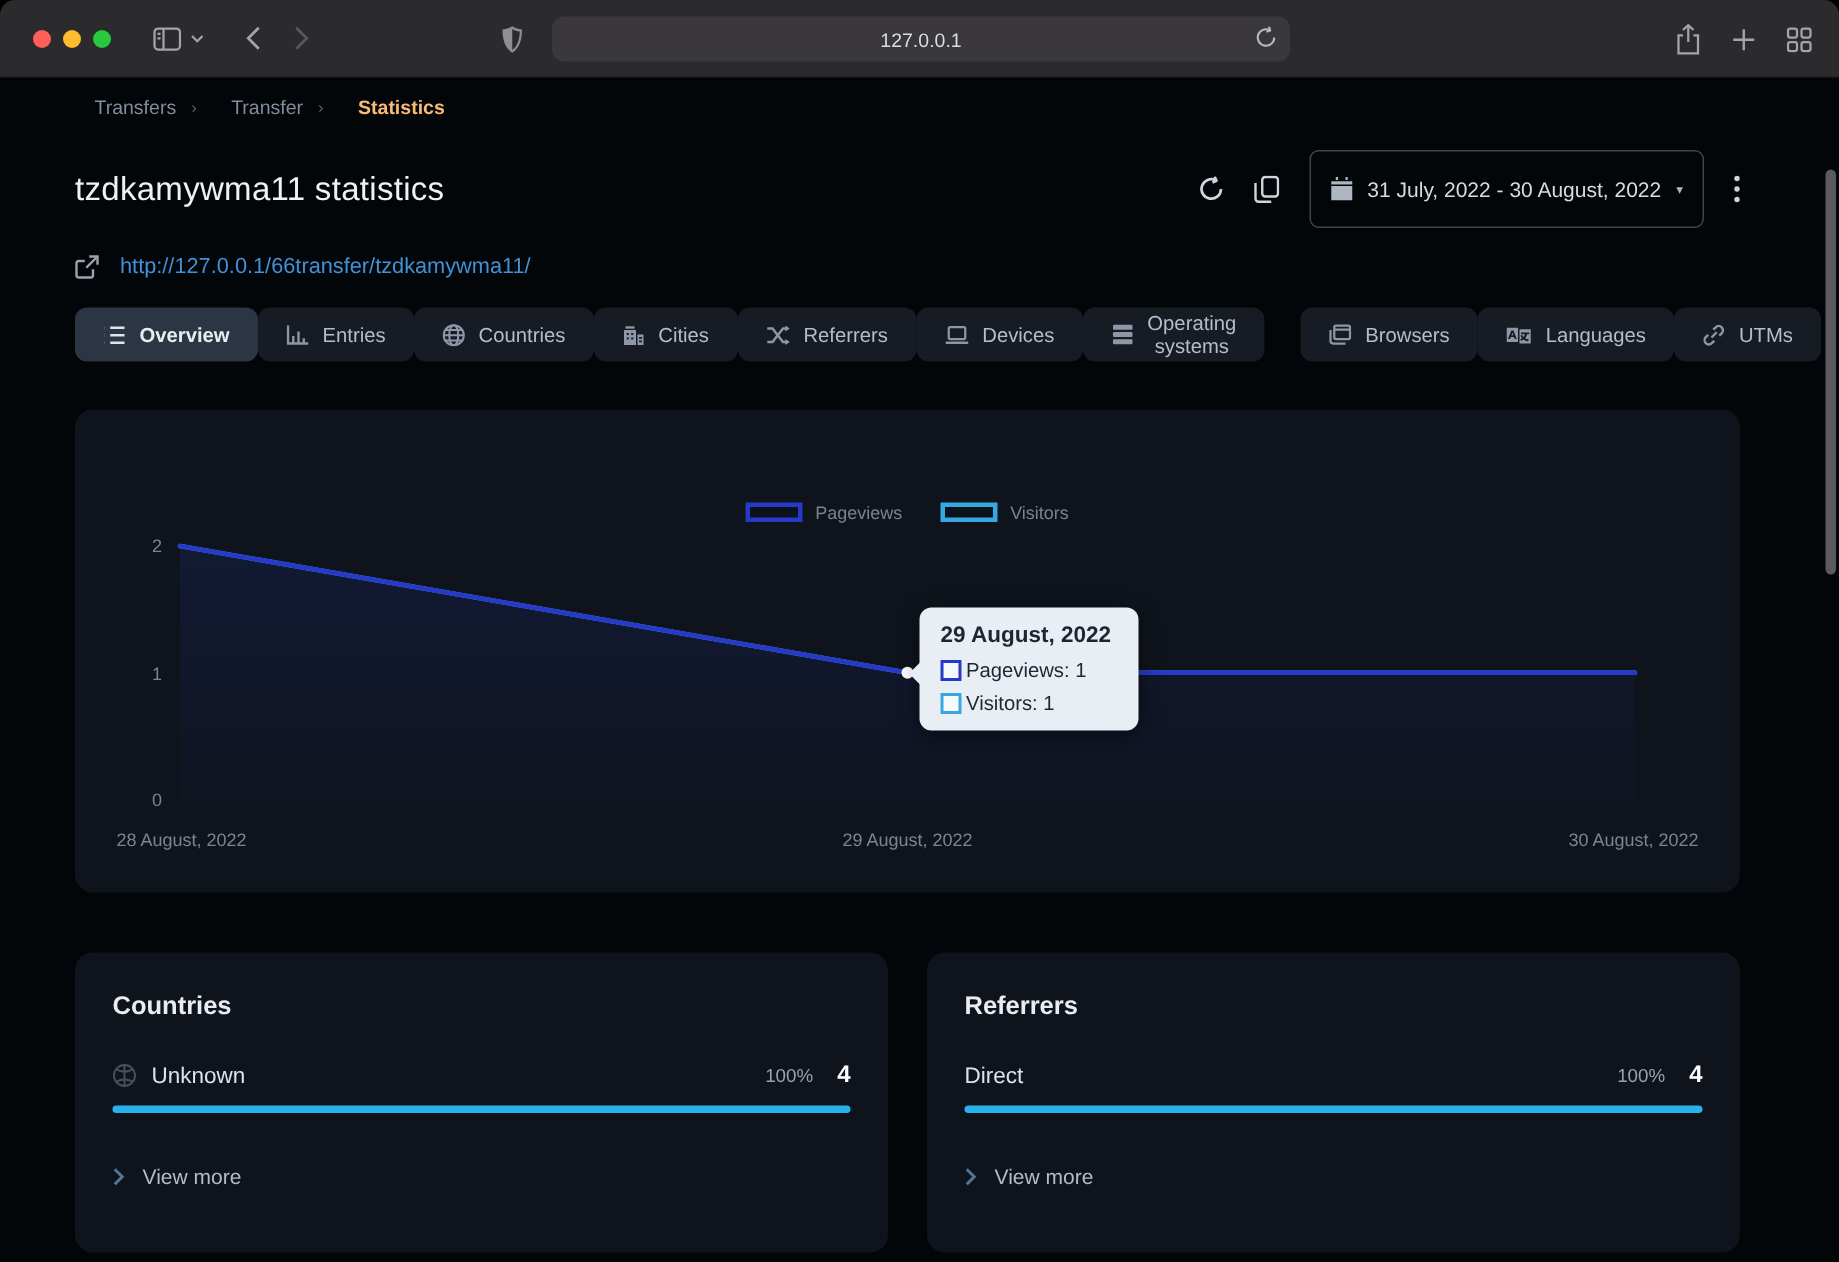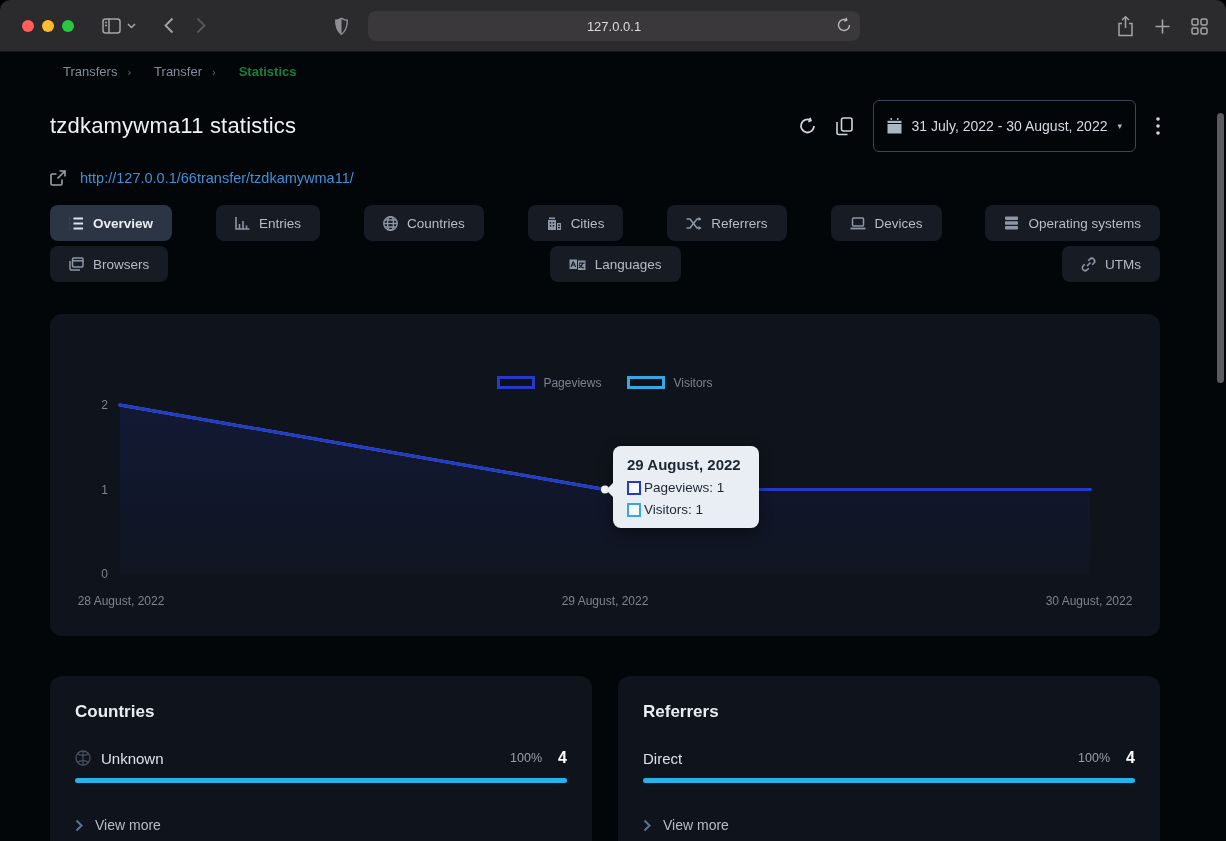--- a/index.html
+++ b/index.html
@@ -28,36 +28,36 @@
   .right-group{ position:absolute; right:18px; top:0; height:52px; display:flex; align-items:center; gap:21px;}
 
   
   .content { flex:1; background:#030609; position:relative; overflow:hidden;
              padding:12px 0 0 50px; }
   .inner { width:1110px; }
 
   .breadcrumb { display:flex; align-items:center; gap:10px; font-size:13px; color:#828c9a; }
   .breadcrumb .crumb { cursor:default;margin-left:13px; }
   .breadcrumb .sep { font-size:11px; color:#5f6874; }
-  .breadcrumb .current { color:#15803d; font-weight:bold; }
+  .breadcrumb .current { color:#fdba74; font-weight:bold; }
 
   .title-row { margin-top:21px; display:flex; align-items:center; justify-content:space-between; }
   .page-title { font-size:22px; font-weight:normal; color:#eef1f5; letter-spacing:.2px; }
   .title-actions { display:flex; align-items:center; gap:20px; }
   .icon-btn { background:none; border:none; color:#cfd5dd; display:flex; align-items:center; cursor:default; }
   .date-btn { display:flex; align-items:center; gap:10px; background:transparent;
               border:1px solid #3c4553; border-radius:6px; padding:17px 13px;
               color:#d6dbe3; font-size:14px; cursor:default; }
   .date-btn .caret { font-size:9px; color:#aeb5bf; }
 
   .link-row { margin-top:18px; display:flex; align-items:center; gap:14px; }
   .ext-icon { color:#9aa3b0; display:flex; }
   .transfer-link { color:#4191d6; font-size:14.5px; text-decoration:none; }
 
-  .tabs { margin-top:19px; display:flex; flex-direction:column; gap:5px; }
+  .tabs { margin-top:19px; display:flex; flex-direction:row; gap:24px; }
   .tab-row { display:flex; justify-content:space-between; }
   .tab { display:flex; align-items:center; gap:9px; background:#161b24; border:none;
          border-radius:8px; height:36px; padding:0 19px; font-size:13.5px; color:#b4bdc8;
          cursor:default; font-family:inherit; }
   .tab .ticon{ color:#8d97a6; display:flex; }
   .tab.active { background:#2c3544; color:#e9edf2; font-weight:bold; }
   .tab.active .ticon{ color:#dfe4ea; }
 
   
   .chart-card { margin-top:32px; width:1110px; height:322px; background:#0f141c;

